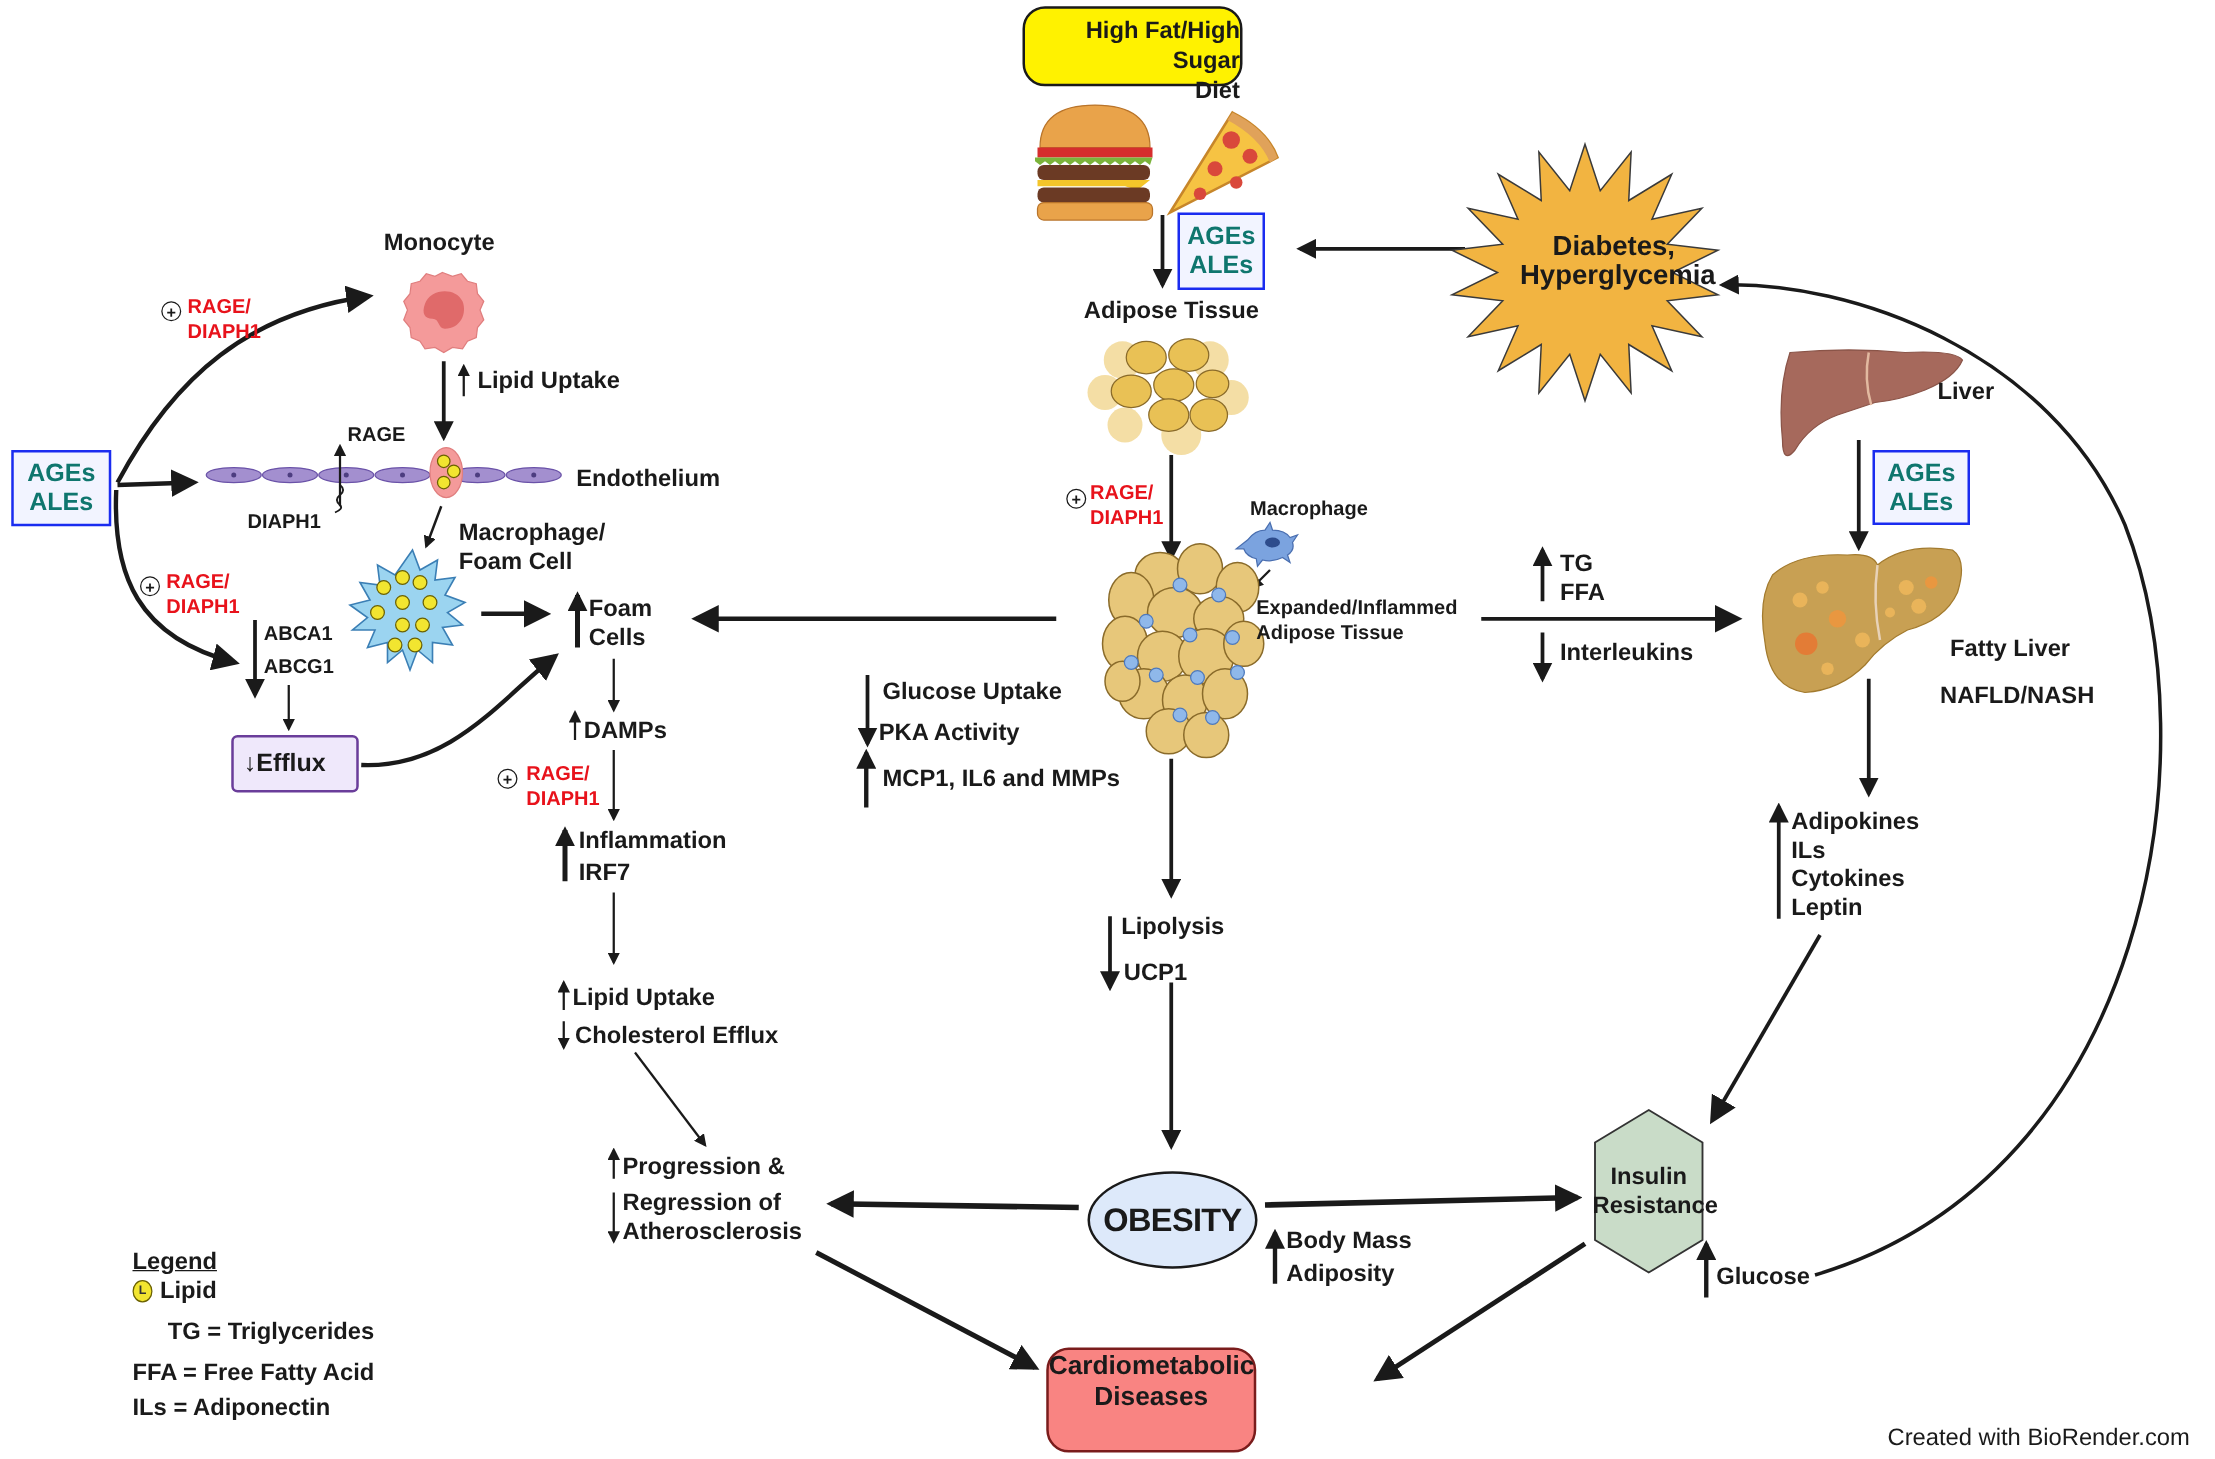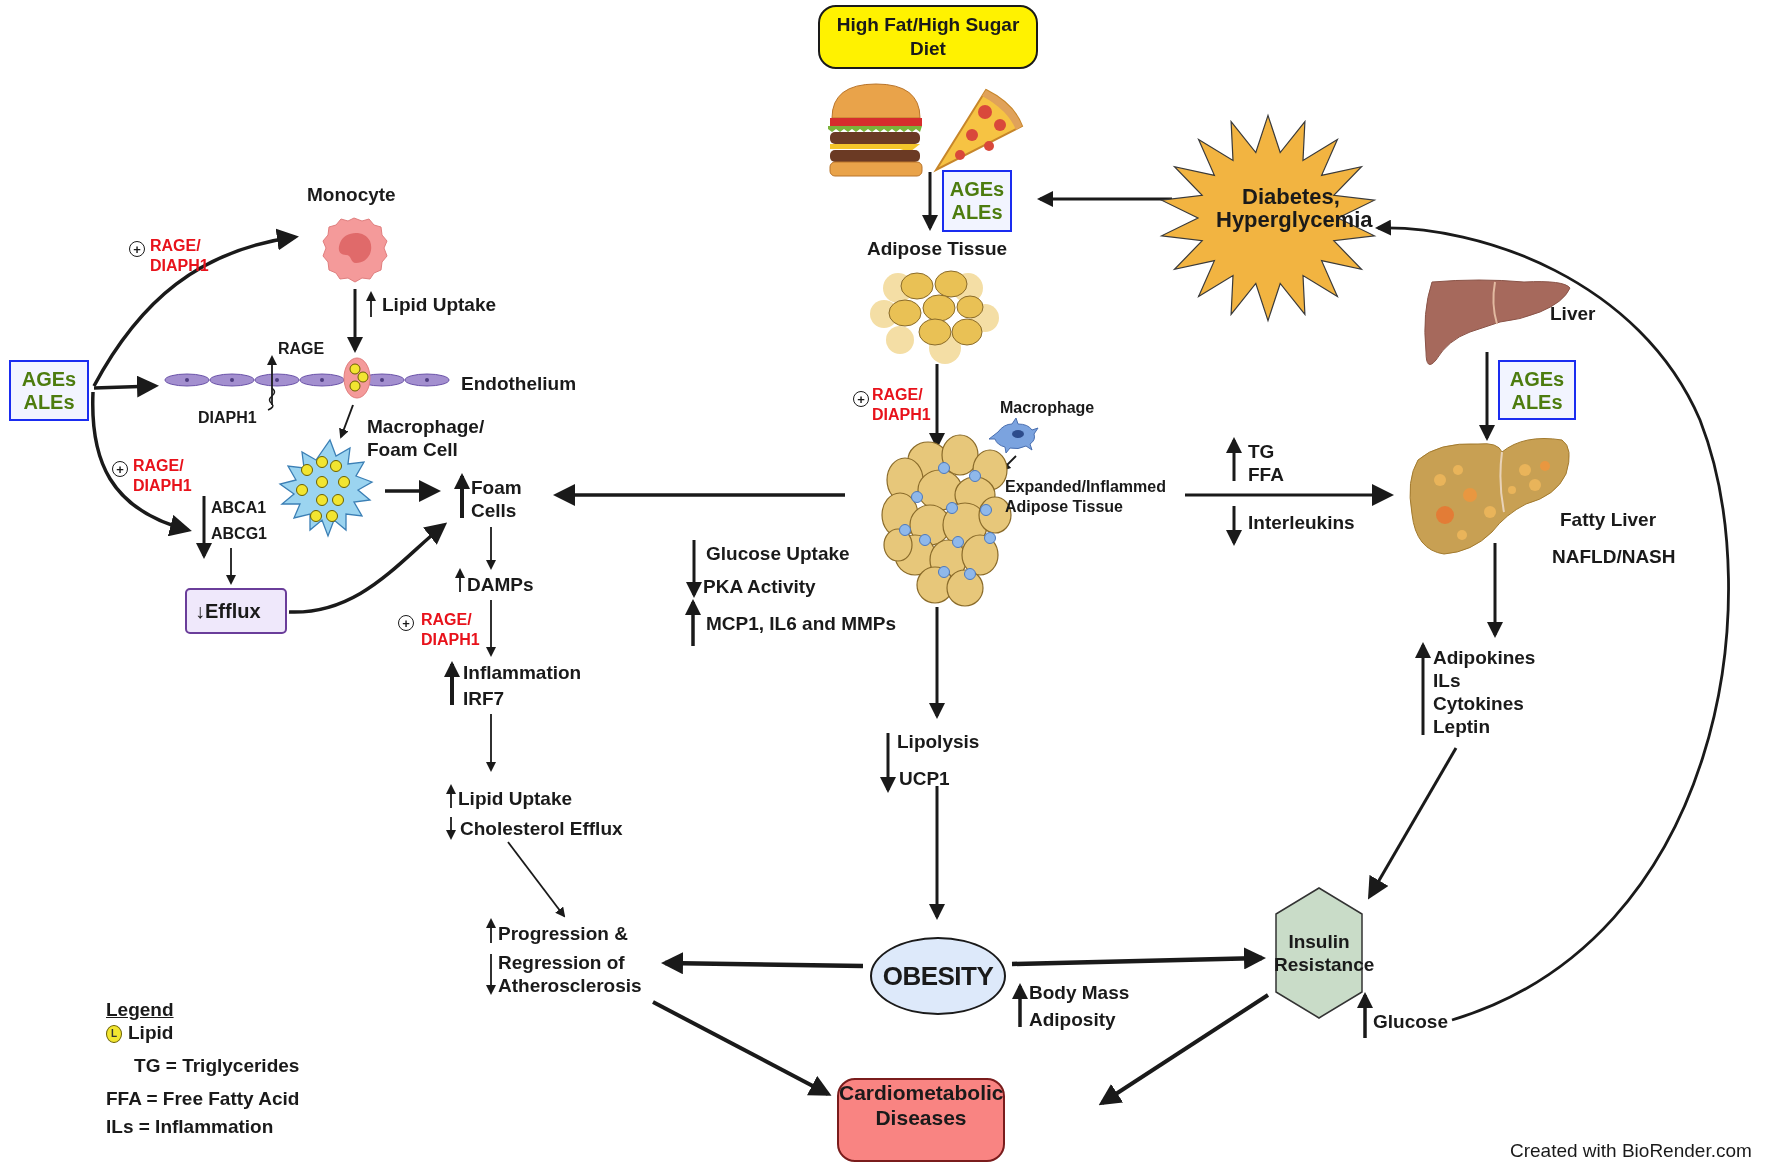--- a/index.html
+++ b/index.html
@@ -2,26 +2,26 @@
 <html><head>
 <meta charset="utf-8">
 <style>
   html, body { margin: 0; padding: 0; background: #ffffff; }
   body { width: 1772px; height: 1167px; position: relative; overflow: hidden;
          font-family: "Liberation Sans", "DejaVu Sans", sans-serif; color: #1a1a1a; }
   svg#diagram { position: absolute; left: 0; top: 0; width: 1772px; height: 1167px; }
   .t { position: absolute; font-weight: bold; font-size: 19px; line-height: 23px; white-space: nowrap; color: #1a1a1a; }
   .t.sm { font-size: 16px; line-height: 20px; }
   .t.red { color: #e8121b; font-size: 16px; line-height: 20px; }
-  .agebox { position: absolute; border: 2px solid #1a2cf0; background: #f2f4ff; color: #4d7c0f;
+  .agebox { position: absolute; border: 2px solid #1a2cf0; background: #f2f4ff; color: #0f766e;
             font-weight: bold; font-size: 20px; line-height: 23px; text-align: center; box-sizing: border-box; padding-top: 6px; }
   .plus { position: absolute; width: 16px; height: 16px; border: 1.5px solid #1a1a1a; border-radius: 50%;
           font-size: 13px; line-height: 15px; text-align: center; font-weight: bold; box-sizing: border-box; background: #fff; }
-  .diet { position: absolute; left: 818px; top: 5px; width: 220px; height: 64px; background: #fff200;
-          border: 2.5px solid #1a1a1a; border-radius: 18px; box-sizing: border-box; text-align: center;
+  .diet { position: absolute; left: 818px; top: 5px; width: 176px; height: 64px; background: #fff200;
+          border: 2.5px solid #1a1a1a; border-radius: 18px; box-sizing: border-box; text-align: right;
           font-weight: bold; font-size: 19px; line-height: 24px; padding-top: 6px; }
   .efflux { position: absolute; left: 185px; top: 588px; width: 102px; height: 46px; background: #efe8fb;
             border: 2px solid #6a3d9a; border-radius: 5px; box-sizing: border-box; font-weight: bold; font-size: 20px;
             line-height: 42px; padding-left: 8px; }
   .cardio { position: absolute; left: 837px; top: 1078px; width: 168px; height: 84px; background: #f98482;
             border: 2px solid #7a1c1c; border-radius: 18px; box-sizing: border-box; text-align: center;
             font-weight: bold; font-size: 21px; line-height: 25px; }
   .obesity { position: absolute; left: 870px; top: 937px; width: 136px; height: 78px; border: 2px solid #1a1a1a;
              border-radius: 50%; background: #dde9fa; box-sizing: border-box; text-align: center;
              font-weight: bold; font-size: 26px; line-height: 74px; letter-spacing: -0.5px; }
@@ -369,16 +369,16 @@
   <div>Insulin</div>
   <div>Resistance</div>
 </div>
 <div class="t" style="left:1373px;top:1010px;text-align:center;">Glucose</div>
 
 <div class="t" style="left:106px;top:998px;">
   <div class="legend-title">Legend</div>
   <div><span class="lipid-dot">L</span><span>Lipid</span></div>
   <div style="margin-top:10px;text-align:right;">TG = Triglycerides</div>
   <div style="margin-top:10px;">FFA = Free Fatty Acid</div>
-  <div style="margin-top:5px;">ILs = Inflammation</div>
+  <div style="margin-top:5px;">ILs = Adiponectin</div>
 </div>
 
 <div class="credit">Created with BioRender.com</div>
 
 </body></html>

